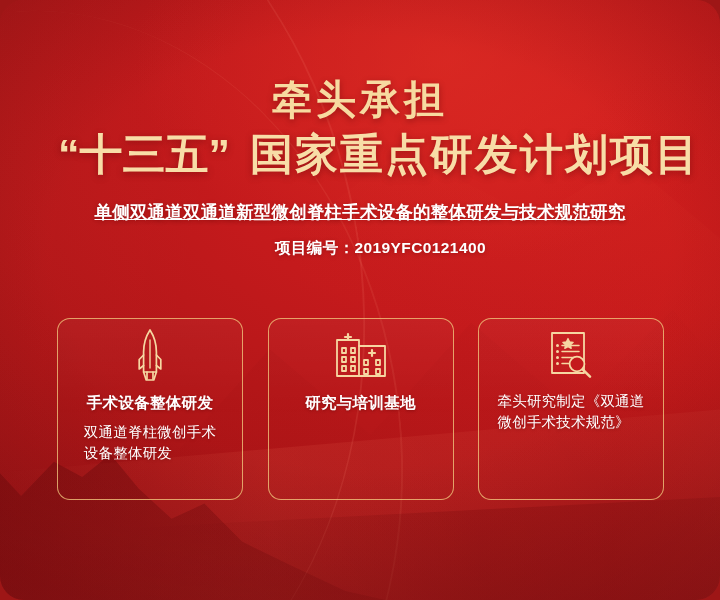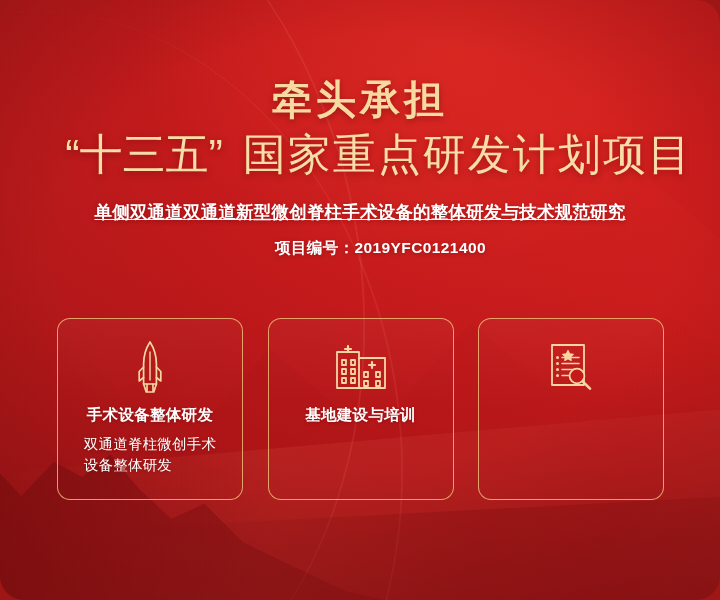--- a/index.html
+++ b/index.html
@@ -104,21 +104,21 @@
     font-size: 40px;
     font-weight: bold;
     letter-spacing: 4px;
     line-height: 1.05;
     color: #f7daa0;
     text-shadow: 0 2px 6px rgba(90,6,8,0.45);
   }
   .title-line-2 {
     margin-top: 10px;
     font-size: 43px;
-    font-weight: normal;
+    font-weight: bold;
     letter-spacing: 2px;
     line-height: 1.12;
     color: #f8dda7;
     text-shadow: 0 2px 7px rgba(90,6,8,0.45);
     white-space: nowrap;
     padding-left: 38px;
   }
   .title-quote {
     letter-spacing: 0;
   }
@@ -157,21 +157,21 @@
     position: relative;
     width: 186px;
     height: 182px;
     box-sizing: border-box;
     border: 1px solid rgba(240,196,124,0.80);
     border-radius: 13px;
     background: linear-gradient(180deg, rgba(255,255,255,0.030), rgba(255,255,255,0.0) 55%);
     display: flex;
     flex-direction: column;
     align-items: center;
-    padding-top: 20px;
+    padding-top: 8px;
   }
   .card-icon {
     height: 56px;
     display: flex;
     align-items: center;
     justify-content: center;
   }
   .card-icon svg { display: block; }
   .card-title {
     margin-top: 10px;
@@ -252,36 +252,38 @@
           <path d="M8 26 L12 26 L12 31 L8 31 Z"></path>
           <path d="M17 26 L21 26 L21 31 L17 31 Z"></path>
           <path d="M8 35 L12 35 L12 40 L8 40 Z"></path>
           <path d="M17 35 L21 35 L21 40 L17 40 Z"></path>
           <path d="M30 29 L34 29 L34 34 L30 34 Z"></path>
           <path d="M42 29 L46 29 L46 34 L42 34 Z"></path>
           <path d="M30 38 L34 38 L34 43 L30 43 Z"></path>
           <path d="M42 38 L46 38 L46 43 L42 43 Z"></path>
         </svg>
       </div>
-      <div class="card-title">基地建设与培训</div>
+      <div class="card-title">研究与培训基地</div>
     </div>
 
     <div class="card">
       <div class="card-icon">
         <svg width="50" height="52" viewBox="0 0 50 52" fill="none" stroke="#f6d7a2" stroke-width="1.8" stroke-linejoin="round" stroke-linecap="round">
           <path d="M6 4 L38 4 L38 44 L6 44 Z"></path>
           <path d="M22 9.5 L23.6 12.8 L27.2 13.3 L24.6 15.8 L25.2 19.4 L22 17.7 L18.8 19.4 L19.4 15.8 L16.8 13.3 L20.4 12.8 Z" fill="#f6d7a2" stroke-width="1.2"></path>
           <path d="M11.5 16.5 L11.5 16.5" stroke-width="3"></path>
           <path d="M11.5 22.5 L11.5 22.5" stroke-width="3"></path>
           <path d="M11.5 28.5 L11.5 28.5" stroke-width="3"></path>
           <path d="M11.5 34.5 L11.5 34.5" stroke-width="3"></path>
           <path d="M16 16.5 L33 16.5" stroke-width="1.5"></path>
           <path d="M16 22.5 L33 22.5" stroke-width="1.5"></path>
           <path d="M16 28.5 L27 28.5" stroke-width="1.5"></path>
           <path d="M16 34.5 L24 34.5" stroke-width="1.5"></path>
           <circle cx="31" cy="35" r="7.4" fill="#c41a1c"></circle>
           <path d="M36.6 40.4 L44 47.6" stroke-width="2.6"></path>
         </svg>
       </div>
+      <div class="card-body">牵头研究制定《双通道
+微创手术技术规范》</div>
     </div>
 
   </div>
 </div>
 
 </body></html>

